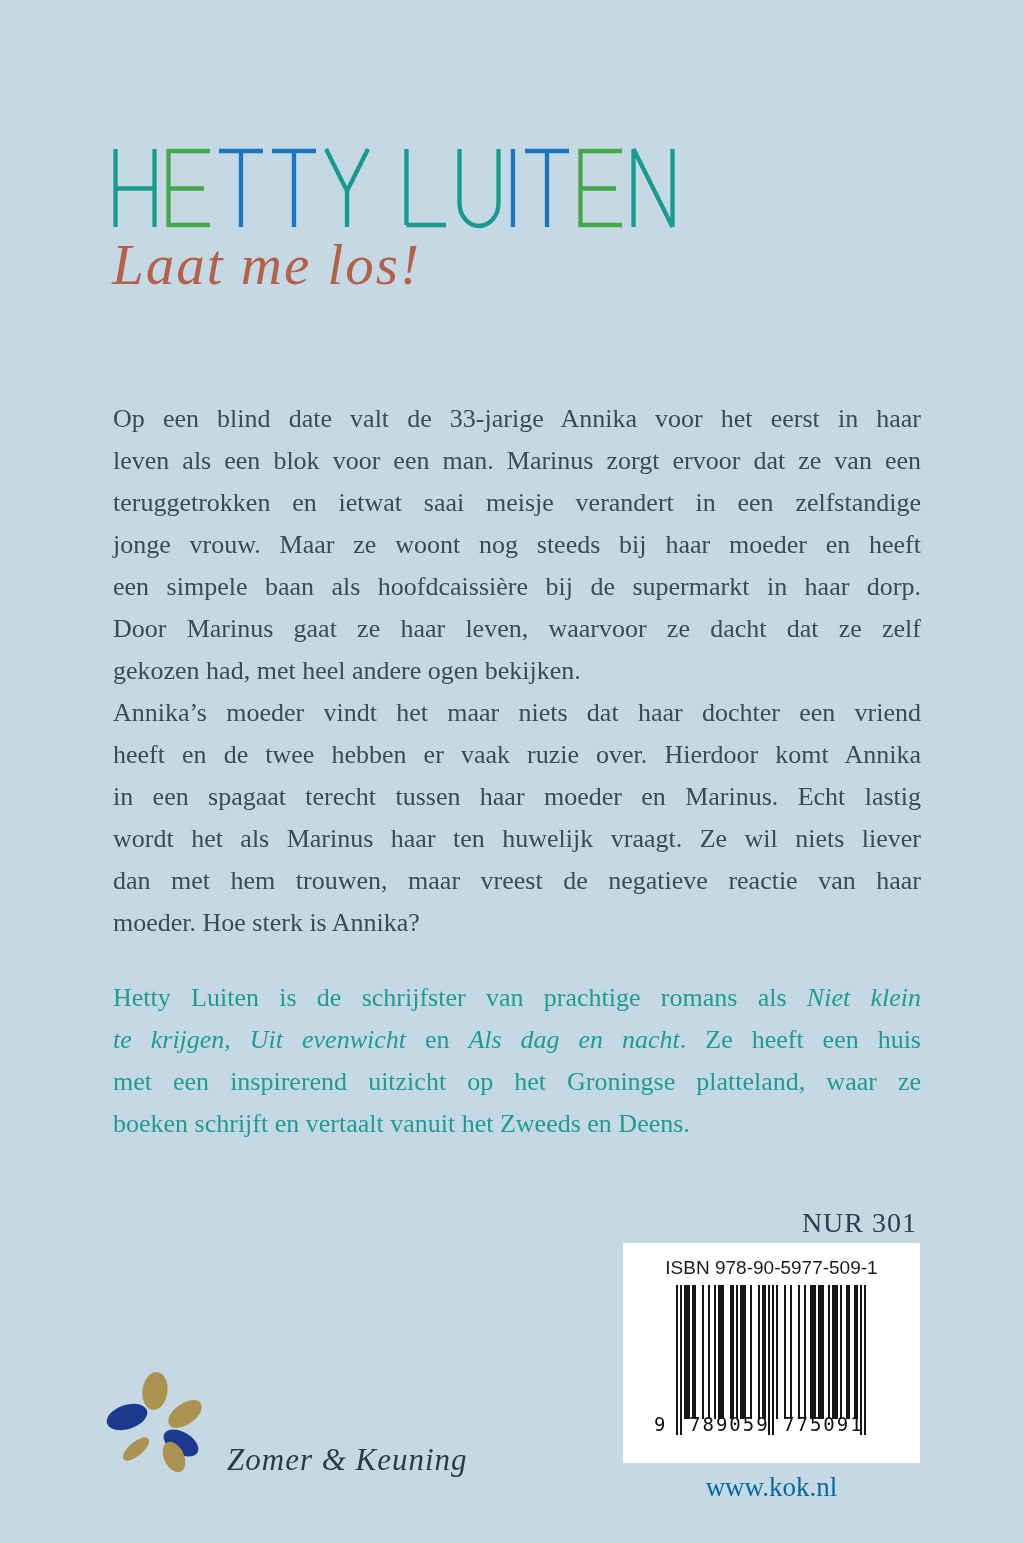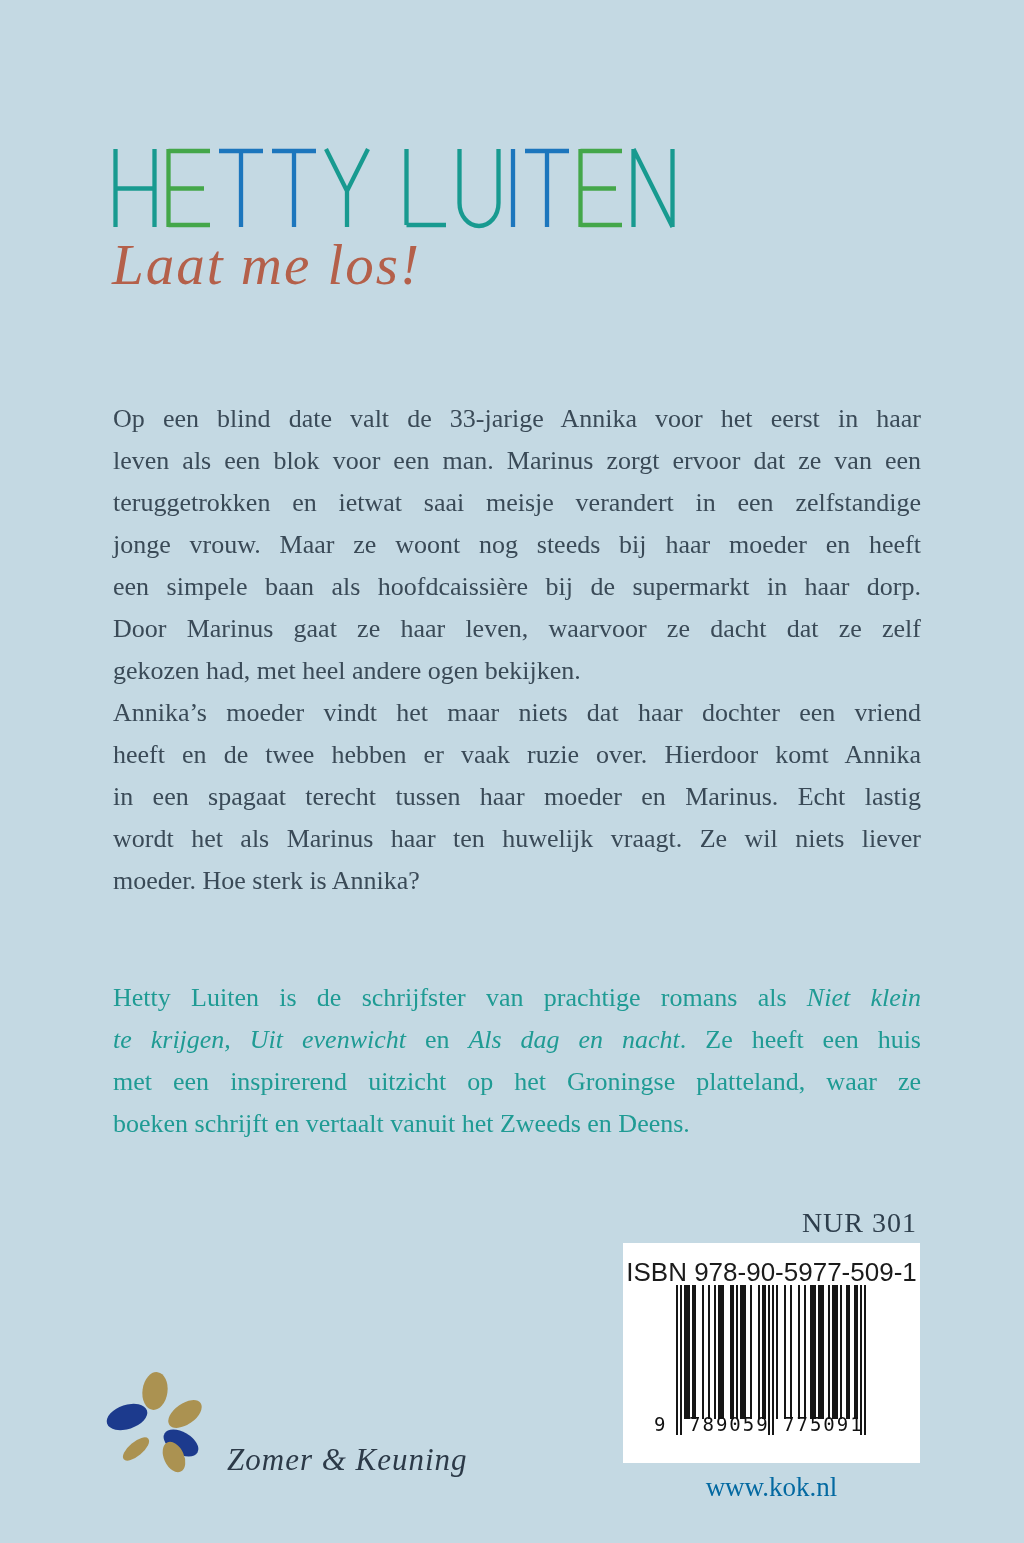--- a/index.html
+++ b/index.html
@@ -31,21 +31,21 @@
   #nur{
     position:absolute;right:107px;top:1207px;
     font-size:28px;color:#2e3e4c;letter-spacing:1px;
   }
   #barcodePanel{
     position:absolute;left:623px;top:1243px;width:297px;height:220px;
     background:#ffffff;
   }
   #isbnLabel{
     position:absolute;top:14px;left:0;width:100%;text-align:center;
-    font-family:"Liberation Sans",sans-serif;font-size:26px;color:#1b1b1b;
+    font-family:"Liberation Sans",sans-serif;font-size:19px;color:#1b1b1b;
   }
   #bars{position:absolute;left:53px;top:42px;}
   .dg{
     position:absolute;top:170px;
     font-family:"DejaVu Sans Mono",monospace;font-size:19px;color:#111;
     letter-spacing:2px;background:transparent;
   }
   .dg.lead{left:31px;}
   .dg.g1{left:66px;}
   .dg.g2{left:160px;}
@@ -85,20 +85,21 @@
       <div class="line just">leven als een blok voor een man. Marinus zorgt ervoor dat ze van een</div>
       <div class="line just">teruggetrokken en ietwat saai meisje verandert in een zelfstandige</div>
       <div class="line just">jonge vrouw. Maar ze woont nog steeds bij haar moeder en heeft</div>
       <div class="line just">een simpele baan als hoofdcaissière bij de supermarkt in haar dorp.</div>
       <div class="line just">Door Marinus gaat ze haar leven, waarvoor ze dacht dat ze zelf</div>
       <div class="line left">gekozen had, met heel andere ogen bekijken.</div>
       <div class="line just">Annika’s moeder vindt het maar niets dat haar dochter een vriend</div>
       <div class="line just">heeft en de twee hebben er vaak ruzie over. Hierdoor komt Annika</div>
       <div class="line just">in een spagaat terecht tussen haar moeder en Marinus. Echt lastig</div>
       <div class="line just">wordt het als Marinus haar ten huwelijk vraagt. Ze wil niets liever</div>
+      <div class="line just">dan met hem trouwen, maar vreest de negatieve reactie van haar</div>
       <div class="line left">moeder. Hoe sterk is Annika?</div>
     </div>
 
   <div id="authorNote" style="color: rgb(31, 155, 148);">
       <div class="line just"><span>Hetty Luiten is de schrijfster van prachtige romans als </span><span class="italic">Niet klein</span></div>
       <div class="line just"><span class="italic">te krijgen, Uit evenwicht</span><span> en </span><span class="italic">Als dag en nacht</span><span>. Ze heeft een huis</span></div>
       <div class="line just"><span>met een inspirerend uitzicht op het Groningse platteland, waar ze</span></div>
       <div class="line left"><span>boeken schrijft en vertaalt vanuit het Zweeds en Deens.</span></div>
     </div>
 

